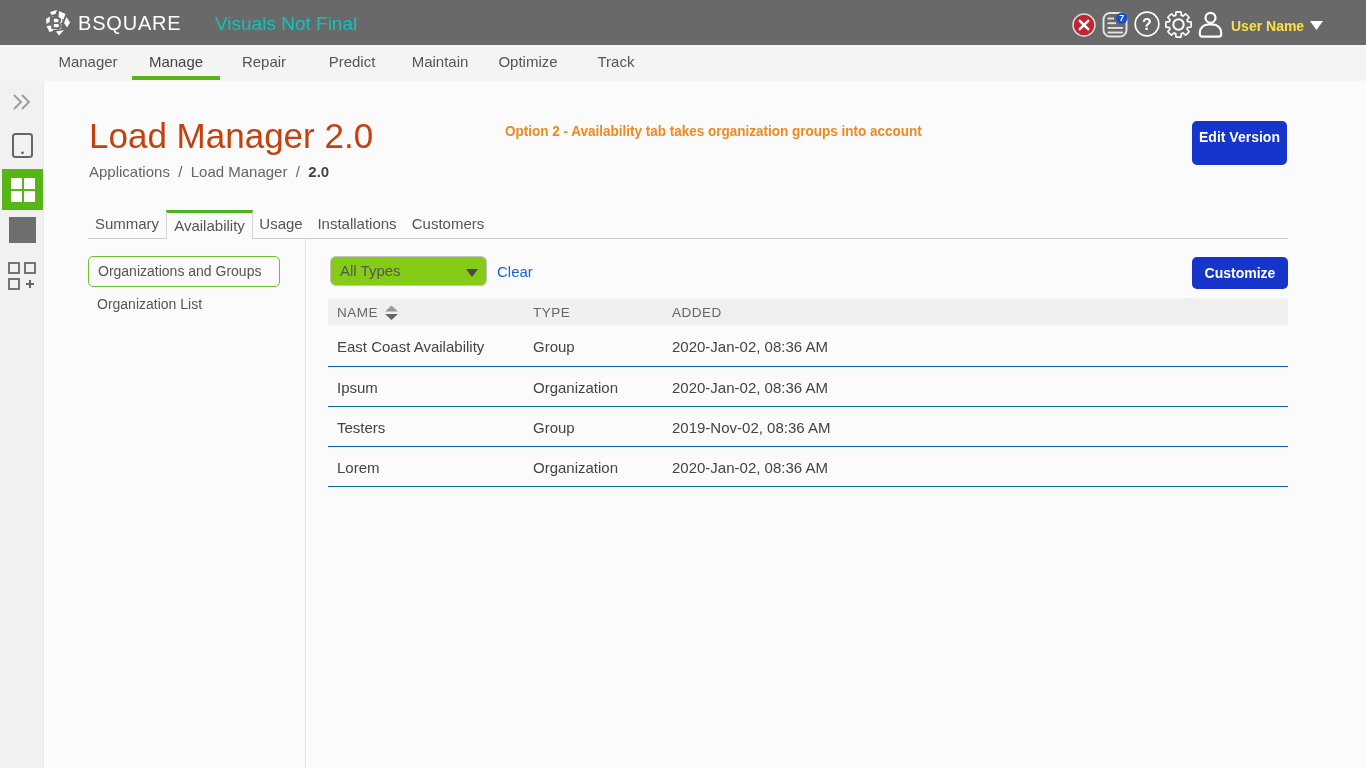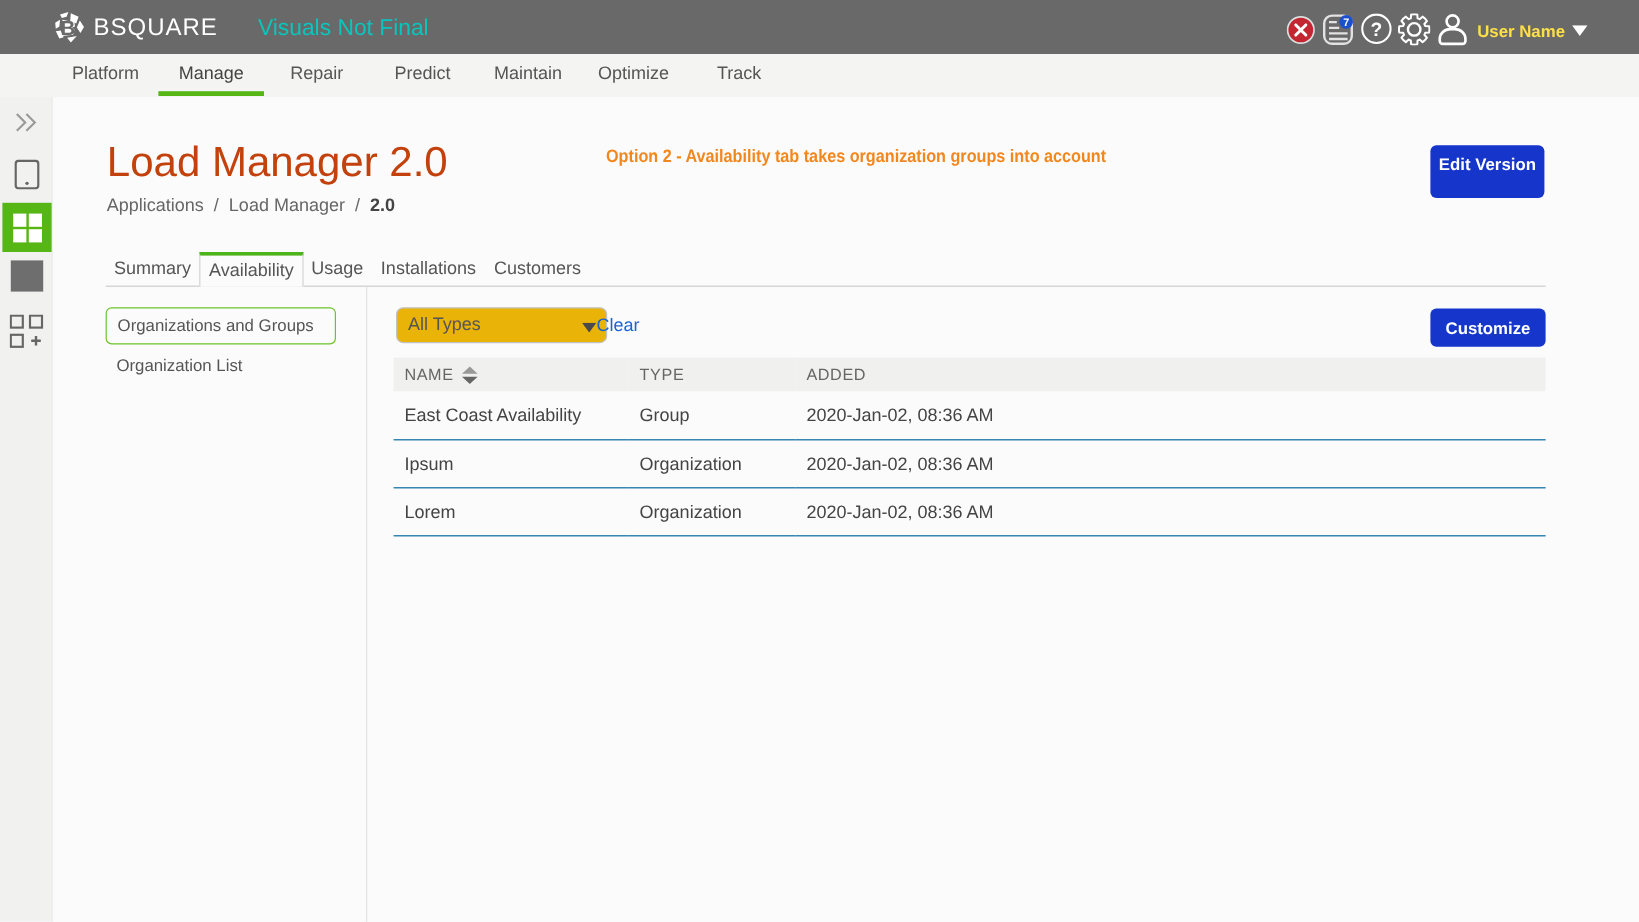--- a/index.html
+++ b/index.html
@@ -20,21 +20,21 @@
 .note{position:absolute;left:505px;top:122px;font-size:15px;color:#f2871d;font-weight:bold;transform:scaleX(0.9);transform-origin:left center;white-space:nowrap;}
 .btn{position:absolute;background:#1535cb;color:#fff;border-radius:5px;font-size:14px;font-weight:bold;text-align:center;}
 .btn-edit{left:1192px;top:121px;width:95px;height:44px;line-height:32px;}
 .btn-cust{left:1192px;top:257px;width:96px;height:32px;line-height:32px;}
 .tabline{position:absolute;left:88px;top:238px;width:1200px;height:1px;background:#ccc;}
 .tab{position:absolute;top:210px;height:28px;line-height:28px;font-size:15px;color:#555;text-align:center;}
 .tab-active{position:absolute;left:166px;top:210px;width:87px;height:29px;background:#fbfbfb;border:1px solid #d5d5d5;border-top:3px solid #4eb41c;border-bottom:none;line-height:26px;font-size:15px;color:#555;text-align:center;z-index:2;}
 .leftpanel-sep{position:absolute;left:305px;top:239px;width:1px;height:529px;background:#e3e3e3;}
 .orgbox{position:absolute;left:88px;top:256px;width:192px;height:31px;border:1.5px solid #6cc32c;border-radius:5px;line-height:28px;padding-left:9px;font-size:14px;color:#555;}
 .orglist{position:absolute;left:97px;top:296px;font-size:14px;color:#555;}
-.dropdown{position:absolute;left:330px;top:256px;width:176px;height:30px;border:1px solid #c2c2c2;border-radius:6px;background:#eab308;line-height:28px;padding-left:9px;font-size:15px;color:#555;}
+.dropdown{position:absolute;left:330px;top:256px;width:157px;height:30px;border:1px solid #c2c2c2;border-radius:6px;background:#84cc16;line-height:28px;padding-left:9px;font-size:15px;color:#555;}
 .dropdown svg{position:absolute;right:8px;top:12px;}
 .clear{position:absolute;left:497px;top:263px;font-size:15px;color:#1b62d1;}
 table{position:absolute;left:328px;top:298px;width:960px;border-collapse:collapse;font-size:15px;color:#444;}
 thead th{background:#f0f0ef;height:28px;font-weight:normal;color:#666;font-size:13.5px;text-align:left;padding-left:9px;padding-top:1px;letter-spacing:0.5px;}
 tbody td{height:40px;border-bottom:1px solid #0369a1;padding-left:9px;padding-top:2px;}
 td.c1,th.c1{width:196px;}
 td.c2,th.c2{width:139px;}
 </style></head><body>
 <div class="topbar">
   <svg class="logo" width="28" height="29" viewBox="0 0 28 29">
@@ -77,21 +77,21 @@
   <svg class="abs" style="left:1198px;top:9.5px" width="25" height="29" viewBox="0 0 25 29">
     <circle cx="12.5" cy="7.8" r="5" fill="none" stroke="#fff" stroke-width="2.2"></circle>
     <path d="M4.2 26.6 a2.4 2.4 0 0 1 -2.4 -2.4 v-1.7 a8.8 8.2 0 0 1 8.8 -8.2 h3.8 a8.8 8.2 0 0 1 8.8 8.2 v1.7 a2.4 2.4 0 0 1 -2.4 2.4 z" fill="none" stroke="#fff" stroke-width="2.2"></path>
   </svg>
   <div class="uname">User Name</div>
   <svg class="abs" style="left:1310px;top:21px" width="13" height="9" viewBox="0 0 13 9">
     <path d="M0 0 L13 0 L6.5 9 Z" fill="#fff"></path>
   </svg>
 </div>
 <div class="navbar">
-  <div class="nav-item" style="left:44px">Platform</div>
+  <div class="nav-item" style="left:44px">Manager</div>
   <div class="nav-item active" style="left:132px">Manage</div>
   <div class="nav-item" style="left:220px">Repair</div>
   <div class="nav-item" style="left:308px">Predict</div>
   <div class="nav-item" style="left:396px">Maintain</div>
   <div class="nav-item" style="left:484px">Optimize</div>
   <div class="nav-item" style="left:572px">Track</div>
 </div>
 <div class="sidebar">
   <svg class="abs" style="left:12px;top:13px" width="20" height="16" viewBox="0 0 20 16">
     <path d="M2 1 L9 8 L2 15 M10 1 L17 8 L10 15" fill="none" stroke="#9a9a9a" stroke-width="1.8"></path>
@@ -151,18 +151,23 @@
         <td class="c1">East Coast Availability</td>
         <td class="c2">Group</td>
         <td>2020-Jan-02, 08:36 AM</td>
       </tr>
     <tr>
         <td class="c1">Ipsum</td>
         <td class="c2">Organization</td>
         <td>2020-Jan-02, 08:36 AM</td>
       </tr>
     <tr>
+        <td class="c1">Testers</td>
+        <td class="c2">Group</td>
+        <td>2019-Nov-02, 08:36 AM</td>
+      </tr>
+    <tr>
         <td class="c1">Lorem</td>
         <td class="c2">Organization</td>
         <td>2020-Jan-02, 08:36 AM</td>
       </tr>
   </tbody>
 </table>
 
 </body></html>

